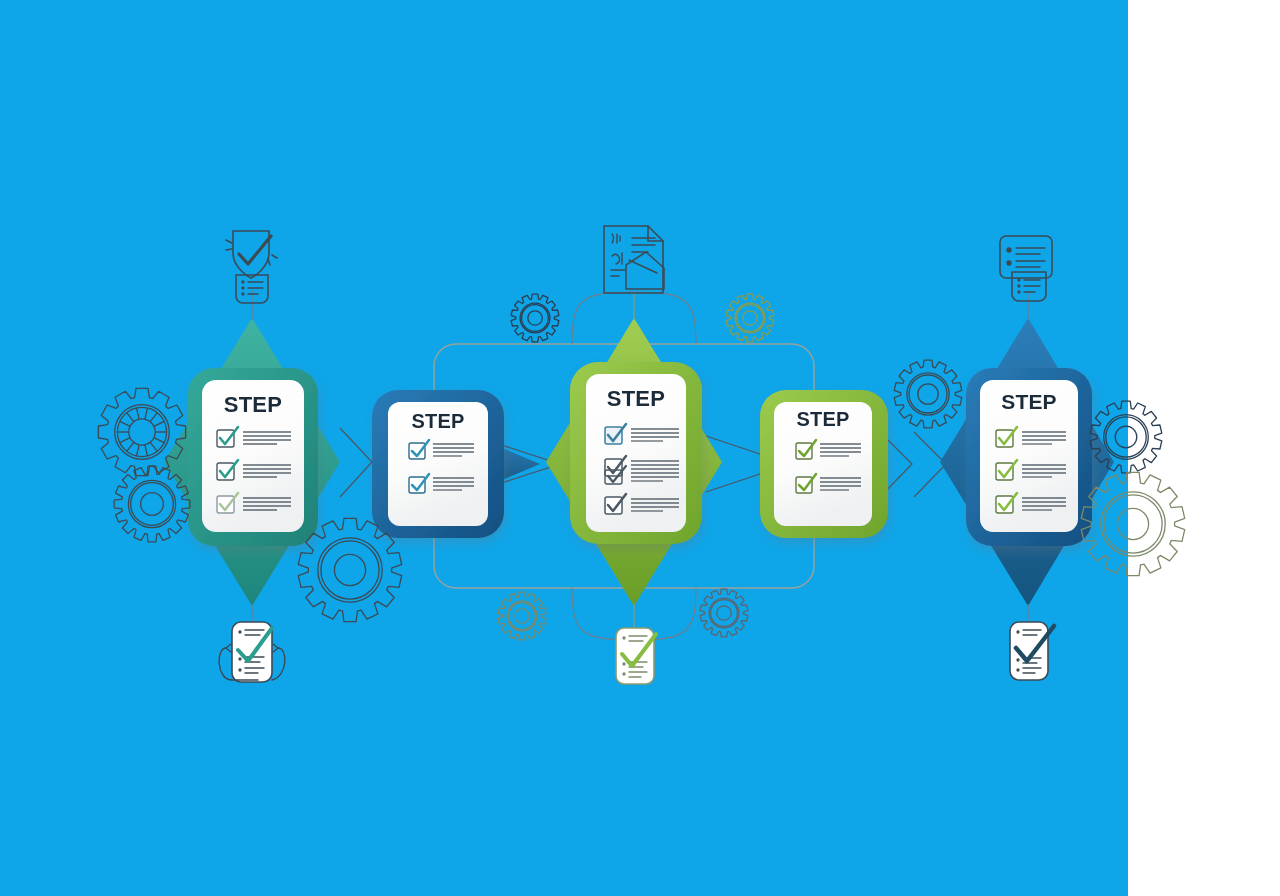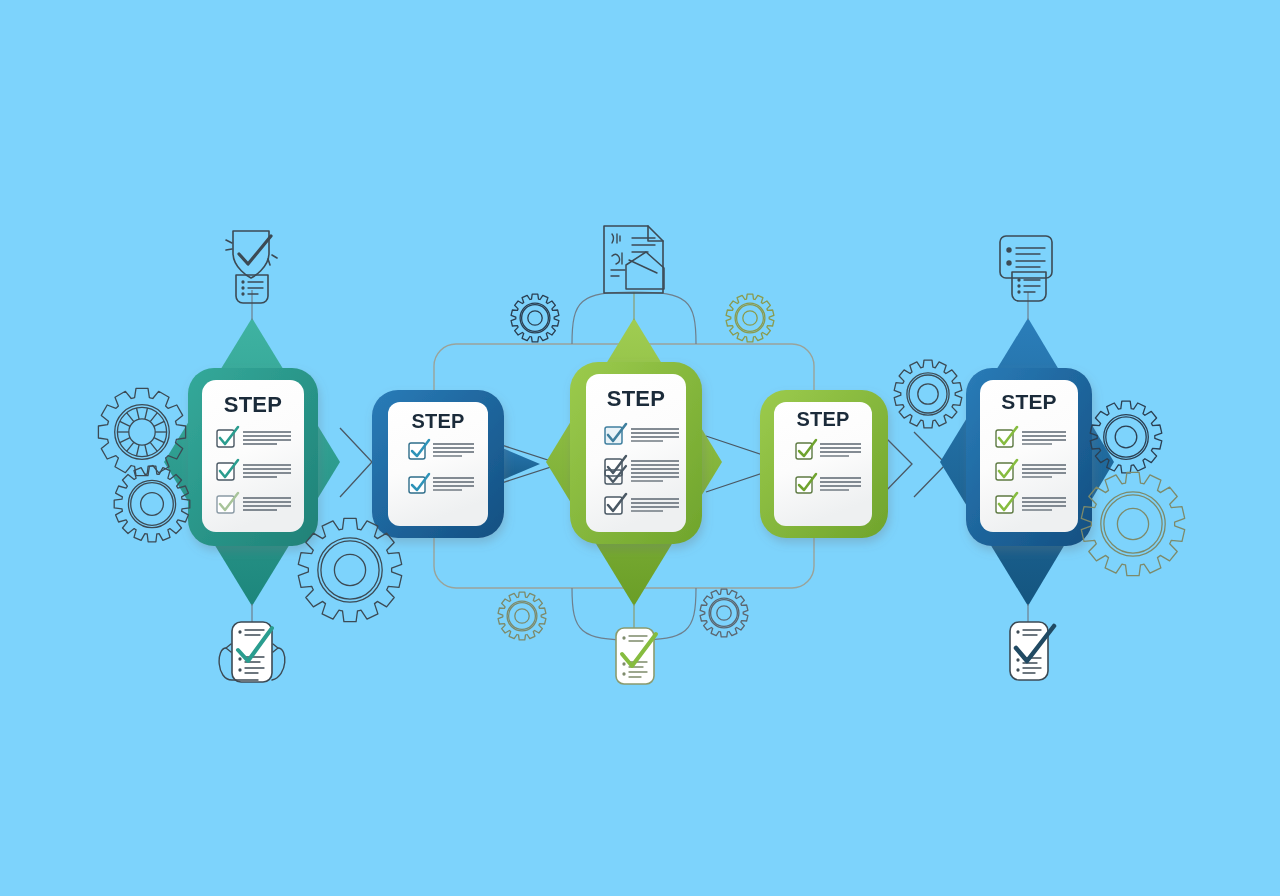--- a/index.html
+++ b/index.html
@@ -1,18 +1,18 @@
 <!DOCTYPE html>
 <html><head>
 <meta charset="utf-8">
 <style>
   html,body{margin:0;padding:0;background:#ffffff;}
   body{width:1280px;height:896px;overflow:hidden;
        font-family:"Liberation Sans","DejaVu Sans",sans-serif;}
-  #stage{position:relative;width:1280px;height:896px;background:#7dd3fc;}
+  #stage{position:relative;width:1128px;height:896px;background:#0ea5e9;}
   #stage svg{position:absolute;left:0;top:0;}
   .hitlayer{position:absolute;left:0;top:0;width:1280px;height:896px;}
   .steplabel{
     position:absolute;text-align:center;font-weight:700;
     color:#1b2b3a;letter-spacing:.2px;white-space:nowrap;
   }
 </style>
 </head>
 <body>
 

